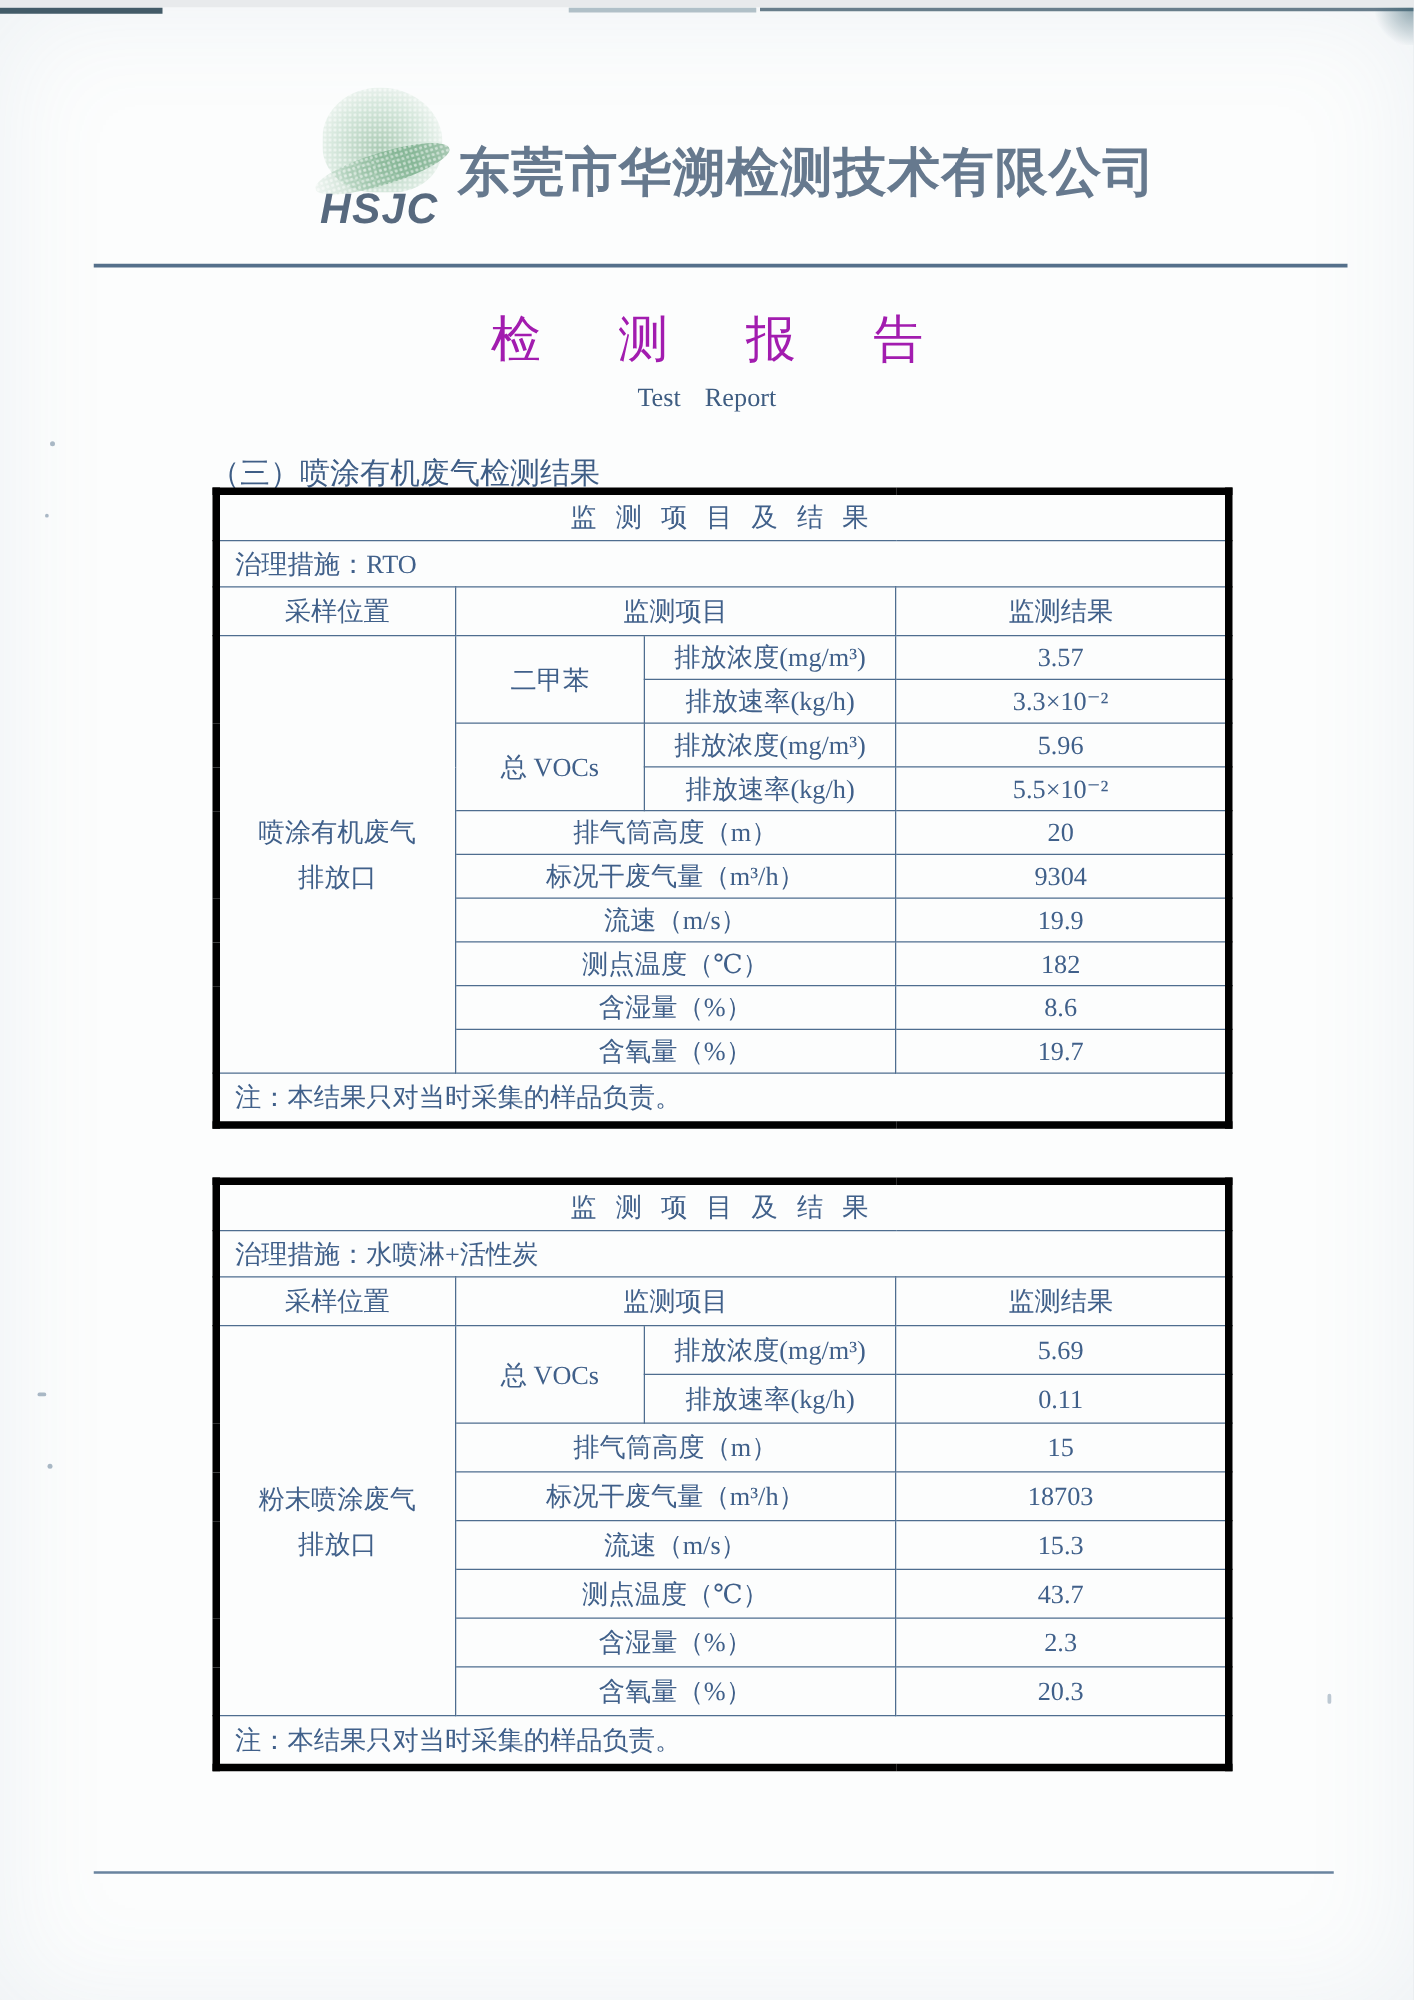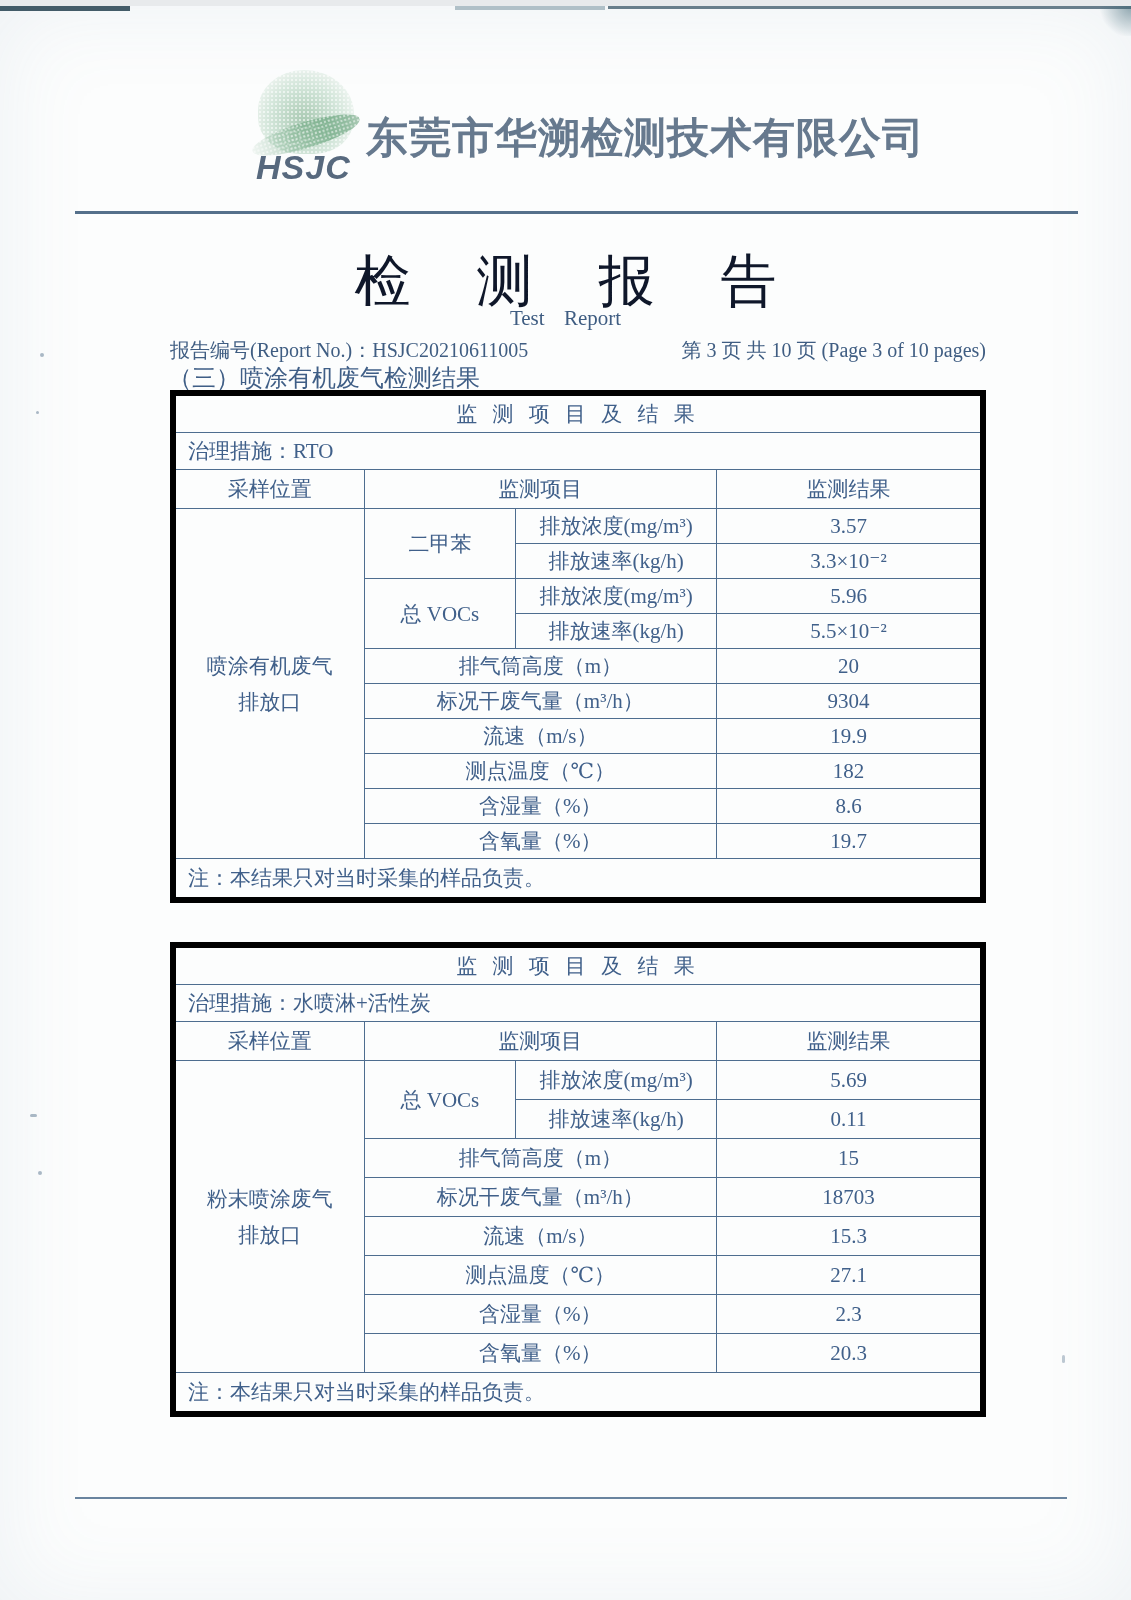--- a/index.html
+++ b/index.html
@@ -59,22 +59,22 @@
     position:absolute;left:367px;top:156px;
     font-family:"Liberation Sans","DejaVu Sans",sans-serif;
     font-size:23px;letter-spacing:.5px;color:#66798e;
   }
   .header-rule{position:absolute;left:75px;top:205px;width:1003px;height:3px;background:#42617e;opacity:.9;}
   .footer-rule{position:absolute;left:75px;top:1491px;width:992px;height:2px;background:#4f6f8e;opacity:.85;}
 
   
   .doc-title{
     position:absolute;left:0;top:238px;width:1131px;
-    text-align:center;font-size:56px;letter-spacing:26px;text-indent:26px;
-    color:#0f172a;
+    text-align:center;font-size:40px;letter-spacing:26px;text-indent:26px;
+    color:#a21caf;
   }
   .doc-subtitle{
     position:absolute;left:0;top:300px;width:1131px;
     text-align:center;font-size:21px;word-spacing:14px;color:#3f5d82;
   }
   .report-meta{
     position:absolute;left:170px;top:331px;width:816px;
     display:flex;justify-content:space-between;
     font-size:20px;color:#3f5d82;
   }
@@ -129,24 +129,20 @@
     <div class="logo-arc"></div>
     <div class="logo-swoosh"></div>
   </div>
   <div class="logo-text">HSJC</div>
   <div class="company-cn">东莞市华溯检测技术有限公司</div>
   <div class="header-rule"></div>
 
   <div class="doc-title">检 测 报 告</div>
   <div class="doc-subtitle">Test Report</div>
 
-  <div class="report-meta">
-    <span><span>报告编号(Report No.)：</span><span>HSJC20210611005</span></span>
-    <span>第 3 页 共 10 页  (Page 3 of 10 pages)</span>
-  </div>
 
   <div class="section-heading sh3">（三）喷涂有机废气检测结果</div>
 
   <table class="report-table tbl3">
     <colgroup>
       <col style="width:23.6%">
         <col style="width:18.7%">
         <col style="width:24.8%">
         <col style="width:32.9%">
     </colgroup>
@@ -254,21 +250,21 @@
       <tr class="r-data">
         <td colspan="2">标况干废气量（m³/h）</td>
         <td>18703</td>
       </tr>
       <tr class="r-data">
         <td colspan="2">流速（m/s）</td>
         <td>15.3</td>
       </tr>
       <tr class="r-data">
         <td colspan="2">测点温度（℃）</td>
-        <td>27.1</td>
+        <td>43.7</td>
       </tr>
       <tr class="r-data">
         <td colspan="2">含湿量（%）</td>
         <td>2.3</td>
       </tr>
       <tr class="r-data">
         <td colspan="2">含氧量（%）</td>
         <td>20.3</td>
       </tr>
       <tr class="r-note">

